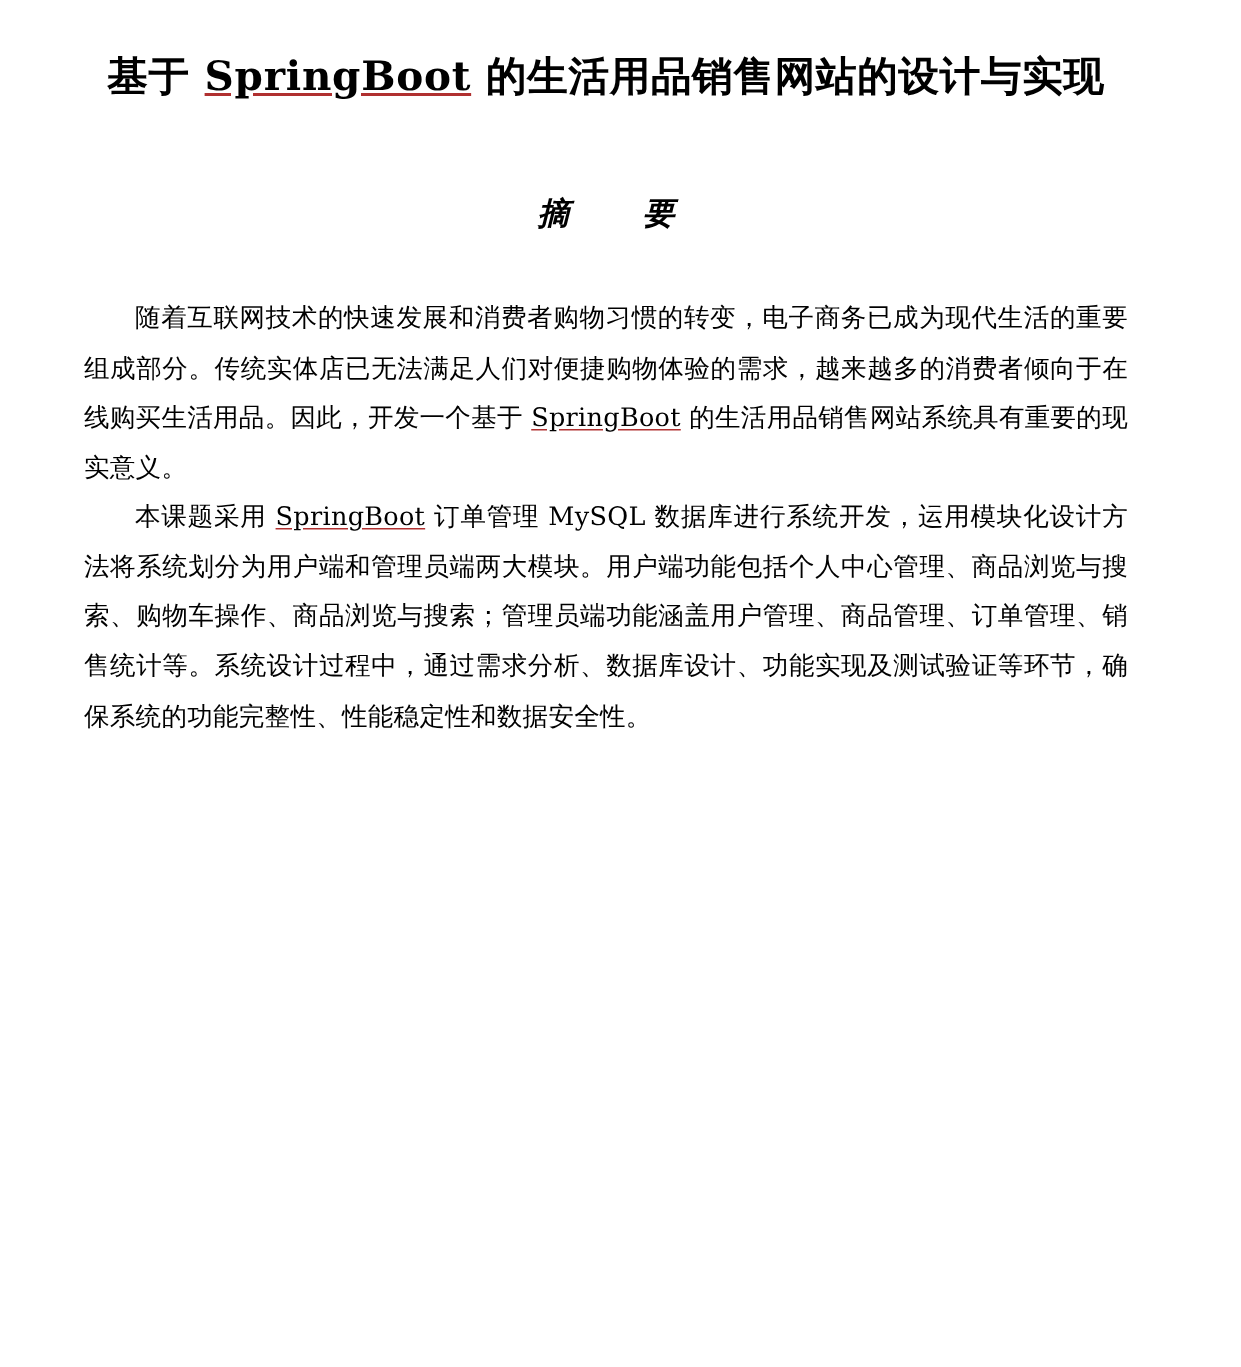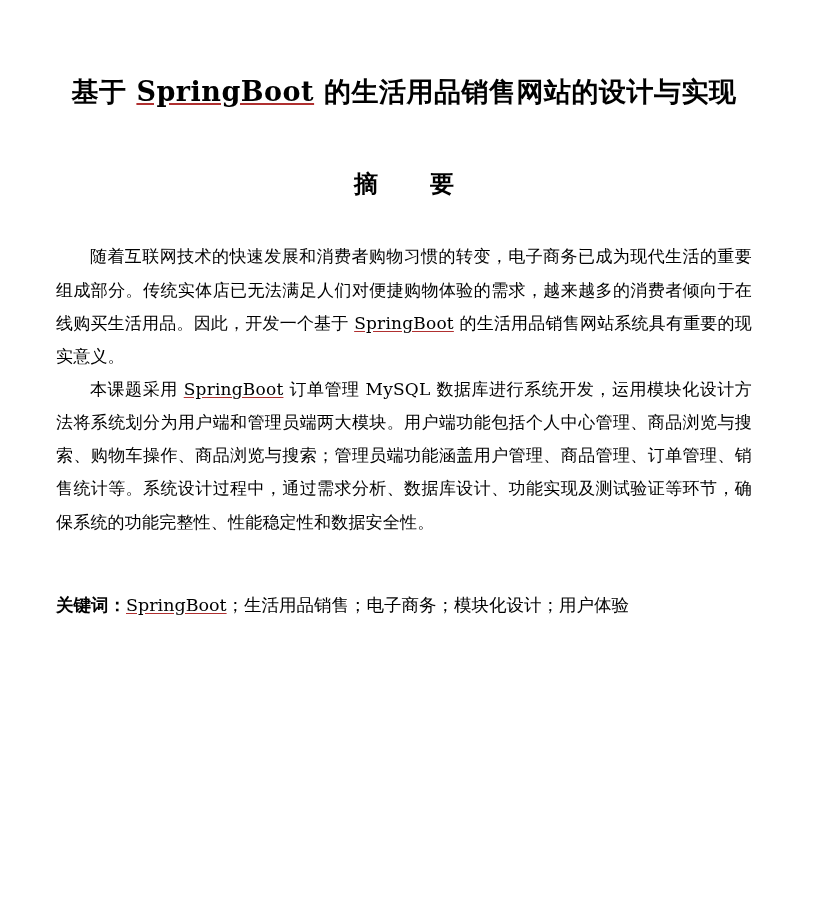--- a/index.html
+++ b/index.html
@@ -13,45 +13,45 @@
     font-family: "DejaVu Serif", "Liberation Serif", serif;
     color: #000000;
     overflow: hidden;
   }
   .page {
     width: 827px;
     height: 719px;
     box-sizing: border-box;
     padding: 22px 75px 0 56px;
     position: relative;
-    margin-top: 40px;
   }
   .doc-title {
     text-align: center;
     font-size: 27px;
     font-weight: bold;
     letter-spacing: 0.5px;
     margin: 12px 0 0 0;
     line-height: 1.35;
     font-family: "DejaVu Serif", "Liberation Serif", serif;
   }
   .doc-title .latin {
     font-family: "DejaVu Serif", "Liberation Serif", serif;
     text-decoration: underline;
     text-decoration-color: #b03030;
     text-decoration-style: solid;
     text-underline-offset: 2px;
   }
   .section-heading {
     text-align: center;
-    font-size: 24px;
+    font-size: 21px;
     font-weight: bold;
     margin: 58px 0 0 0;
     letter-spacing: 14px;
     text-indent: 14px;
+    font-style: italic;
   }
   .body-block {
     margin-top: 40px;
   }
   p.para {
     font-size: 17px;
     line-height: 1.95;
     margin: 0 0 0 0;
     text-indent: 2em;
     text-align: justify;
@@ -87,17 +87,14 @@
     <span>基于 </span><span class="latin">SpringBoot</span><span> 的生活用品销售网站的设计与实现</span>
   </h1>
 
   <h2 class="section-heading">摘　要</h2>
 
   <div class="body-block">
     <p class="para" id="p1"><span>随着互联网技术的快速发展和消费者购物习惯的转变，电子商务已成为现代生活的重要组成部分。传统实体店已无法满足人们对便捷购物体验的需求，越来越多的消费者倾向于在线购买生活用品。因此，开发一个基于 </span><span class="latin-u">SpringBoot</span><span> 的生活用品销售网站系统具有重要的现实意义。</span></p>
     <p class="para" id="p2"><span>本课题采用 </span><span class="latin-u">SpringBoot</span><span> 订单管理 </span><span>MySQL</span><span> 数据库进行系统开发，运用模块化设计方法将系统划分为用户端和管理员端两大模块。用户端功能包括个人中心管理、商品浏览与搜索、购物车操作、商品浏览与搜索；管理员端功能涵盖用户管理、商品管理、订单管理、销售统计等。系统设计过程中，通过需求分析、数据库设计、功能实现及测试验证等环节，确保系统的功能完整性、性能稳定性和数据安全性。</span></p>
   </div>
 
-  <div class="keywords">
-    <span class="kw-label">关键词：</span><span class="kw-value" id="kwv"><span class="spell-red">SpringBoot</span><span>；生活用品销售；电子商务；模块化设计；用户体验</span></span>
-  </div>
 
 </div>
 
 </body></html>

